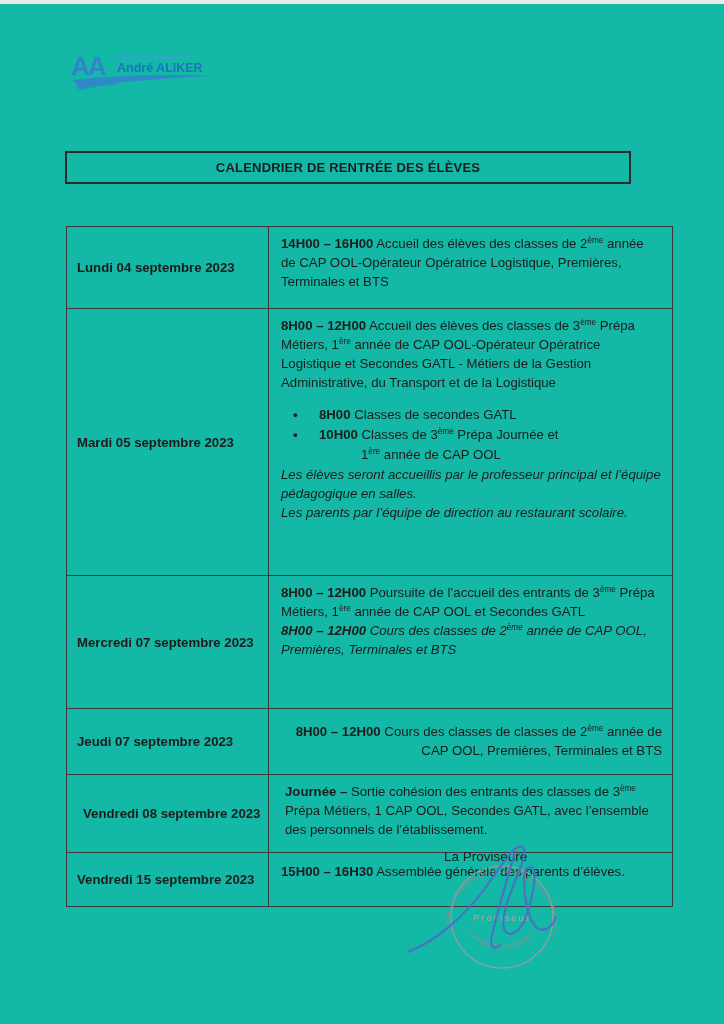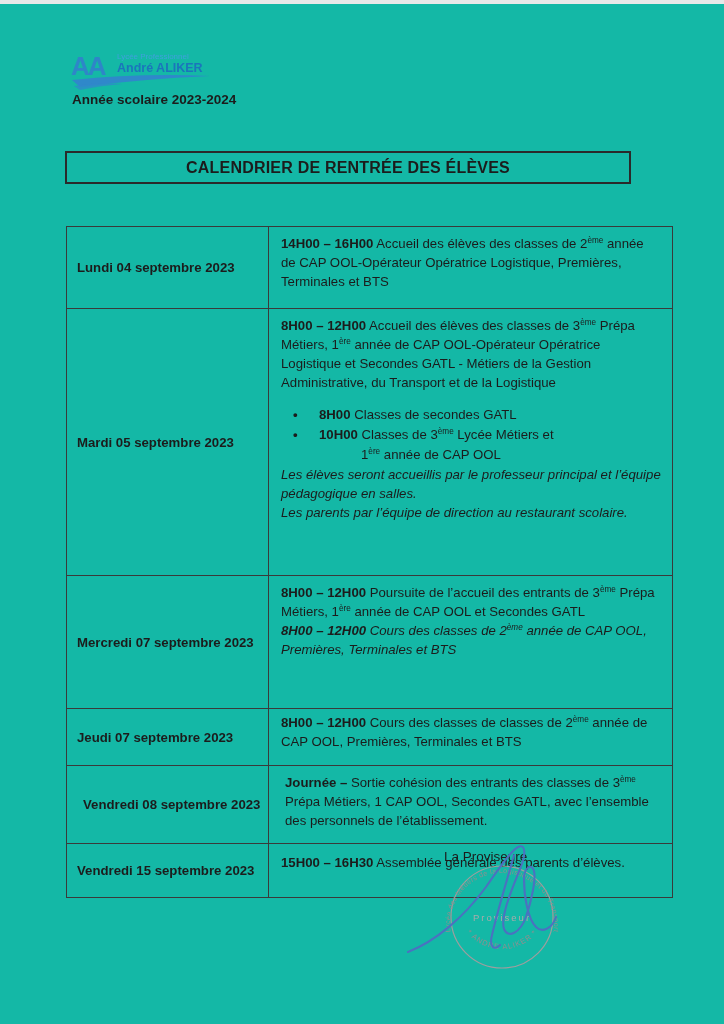--- a/index.html
+++ b/index.html
@@ -10,32 +10,32 @@
   }
   
   .logo{position:absolute;left:70px;top:42px;width:180px;height:46px;}
   
   .school-lines{position:absolute;left:72px;top:86px;font-weight:700;font-size:13.5px;line-height:19px;}
   
   .title-box{
     position:absolute;left:65px;top:147px;width:562px;height:29px;
     border:2px solid #2a2a2a;display:flex;align-items:center;justify-content:center;
   }
-  .title-box span{font-weight:700;font-size:16px;letter-spacing:.2px;}
+  .title-box span{font-weight:700;font-size:13px;letter-spacing:.2px;}
   
   table.cal{
     position:absolute;left:66px;top:222px;width:606px;
     border-collapse:collapse;table-layout:fixed;
   }
   table.cal td{border:1.5px solid #3a3a3a;font-size:13.2px;}
   td.date{font-weight:700;vertical-align:middle;padding:0 6px 0 10px;}
   td.content{vertical-align:top;padding:7px 10px 6px 12px;line-height:19px;}
   tr.r0 td{height:68px;} tr.r1 td{height:253px;} tr.r2 td{height:119px;}
   tr.r3 td{height:46px;} tr.r4 td{height:64px;padding-left:16px;} tr.r5 td{height:38px;}
-  tr.r3 td.content{padding-top:4px;} tr.r5 td.content{padding-top:9px;}
+  tr.r3 td.content{padding-top:13px;text-align:right;} tr.r5 td.content{padding-top:9px;}
   .content p{margin:0;}
   .mt{margin-top:15px;font-style:italic;}
   .bullets{margin-top:13px;}
   .bullet-row{display:flex;padding-left:12px;line-height:20px;}
   .dot{width:26px;flex:none;}
   .indent2{padding-left:42px;}
   .note{margin-top:17px;}
   .b{font-weight:700;}
   .i{font-style:italic;}
   .sup{font-size:.62em;vertical-align:super;line-height:0;}
@@ -50,21 +50,20 @@
 
   <svg class="logo" viewBox="0 0 180 46" aria-hidden="true">
     <text x="1" y="29" font-size="26" font-weight="bold" letter-spacing="-2" fill="#2e86c8">AA</text>
     <text x="47" y="13" font-size="8" fill="#3fa0dc">Lycée Professionnel</text>
     <text x="47" y="26" font-size="12.5" font-weight="bold" fill="#1b75bc">André ALIKER</text>
     <path d="M2,34 Q 70,27 140,30 Q 72,33 10,41 Z" fill="#2f88ca"></path>
     <path d="M4,40 Q 30,36 52,38 Q 28,40 10,44 Z" fill="#2f88ca" opacity=".8"></path>
   </svg>
 
   <div class="school-lines">
-    <div>Année scolaire 2023-2024</div>
   </div>
 
   <div class="title-box">
     <span>CALENDRIER DE RENTRÉE DES ÉLÈVES</span>
   </div>
 
   <table class="cal">
     <colgroup>
         <col style="width:202px">
         <col style="width:404px">
@@ -83,21 +82,21 @@
       <td class="content">
         <p><span class="b">8H00 – 12H00</span><span>  Accueil des élèves des classes de 3</span><span class="sup">ème</span><span>  Prépa Métiers, 1</span><span class="sup">ère</span><span> année de CAP OOL-Opérateur Opératrice Logistique et Secondes GATL - Métiers   de la Gestion Administrative, du Transport et de la Logistique</span></p>
         <div class="bullets">
           <div class="bullet-row">
             <span class="dot b">•</span>
             <span><span class="b">8H00</span><span>   Classes de secondes GATL</span></span>
           </div>
           <div class="bullet-row">
             <span class="dot b">•</span>
             <div>
-              <div><span class="b">10H00</span><span> Classes de 3</span><span class="sup">ème</span><span> Lycée Métiers et</span></div>
+              <div><span class="b">10H00</span><span> Classes de 3</span><span class="sup">ème</span><span> Prépa Journée et</span></div>
               <div class="indent2"><span>1</span><span class="sup">ère</span><span> année de CAP OOL</span></div>
             </div>
           </div>
         </div>
         <p class="note"><span class="i">Les élèves seront accueillis par le professeur principal et l’équipe pédagogique en salles.</span></p>
         <p><span class="i">Les parents par l’équipe de direction au restaurant scolaire.</span></p>
       </td>
     </tr>
 
     <tr class="r2">

